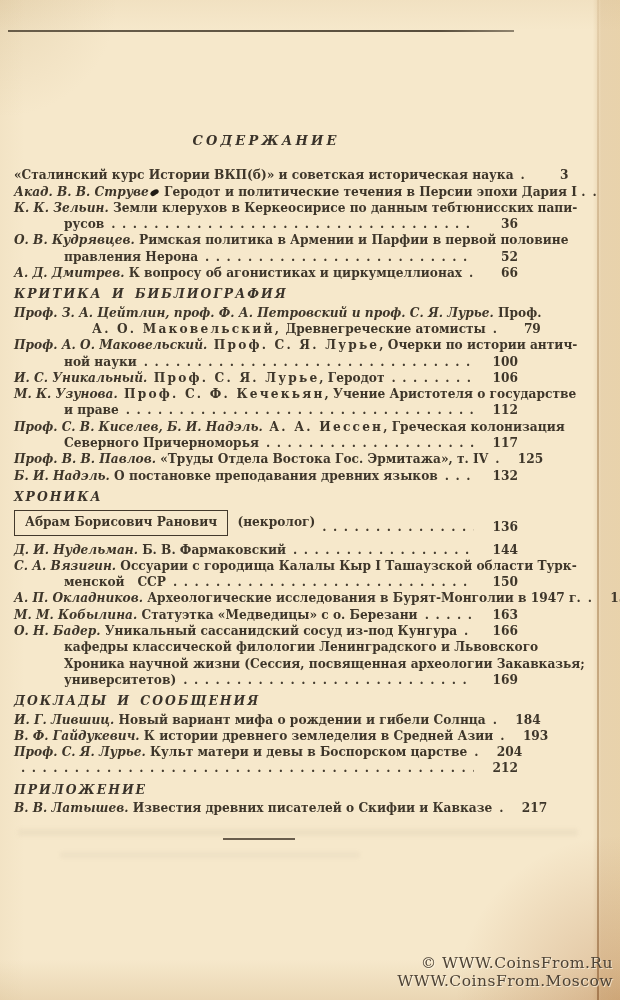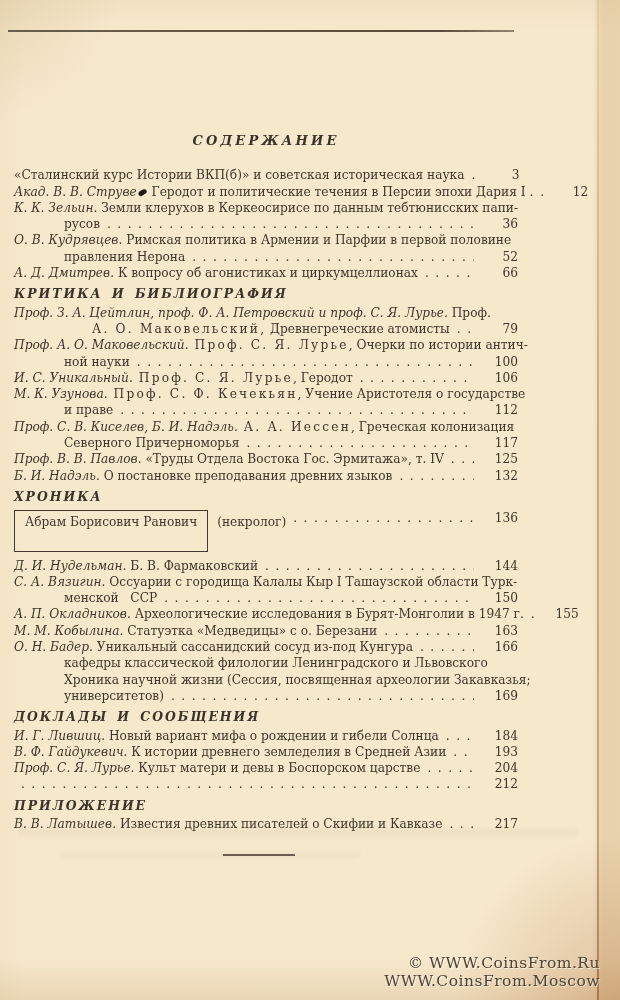--- a/index.html
+++ b/index.html
@@ -38,29 +38,29 @@
     text-align:left;font-weight:bold;font-style:italic;
     font-size:12.4px;letter-spacing:2px;word-spacing:3px;
     margin:5px 0 2px 0;color:#3a332a;
   }
   .subheading{
     text-align:center;font-style:italic;font-size:12px;
     word-spacing:5px;margin:0 0 1px 0;
   }
   .entry{margin:0;}
   .entry.necrolog{margin:5px 0 6px 0;}
-  .line{display:flex;align-items:flex-start;}
+  .line{display:flex;align-items:flex-end;font-weight:bold;}
   .txt{white-space:nowrap;}
   .ind1{padding-left:50px;}
   .ind2{padding-left:78px;}
   .i{font-style:italic;}
   .sp{letter-spacing:2.2px;}
   .box{
     display:inline-block;border:1.5px solid #43392c;
-    padding:3px 10px 20px 10px;margin-right:5px;
+    padding:3px 10px 4px 10px;margin-right:5px;
   }
   .blot{
     display:inline-block;width:9px;height:5px;background:#201b14;
     border-radius:55% 60% 50% 45%;transform:rotate(-32deg);
     vertical-align:baseline;margin:0 1px 1px 1px;
   }
   .leader{
     flex:1 1 auto;min-width:4px;overflow:hidden;white-space:nowrap;
     letter-spacing:6.5px;margin:0 8px 0 7px;color:#453c2f;
   }
@@ -69,21 +69,21 @@
     width:72px;height:2px;background:rgba(70,58,45,0.8);
     margin:22px auto 0 auto;position:relative;left:-7px;
   }
   .smudge{
     position:absolute;background:rgba(125,115,90,0.07);
     filter:blur(2px);border-radius:3px;
   }
   .smudge.s1{left:18px;top:829px;width:560px;height:7px;}
   .smudge.s2{left:60px;top:852px;width:300px;height:6px;background:rgba(125,115,90,0.05);}
   .watermark{
-    position:absolute;right:20px;bottom:10px;text-align:right;
+    position:absolute;right:7px;bottom:10px;text-align:right;
     font-size:15.5px;line-height:17.5px;color:#4e4336;
     letter-spacing:0.5px;
     text-shadow:1px 1px 0 rgba(255,252,238,0.65);
   }
 </style>
 </head>
 <body>
 
 <div class="paper">
   <div class="top-rule"></div>

